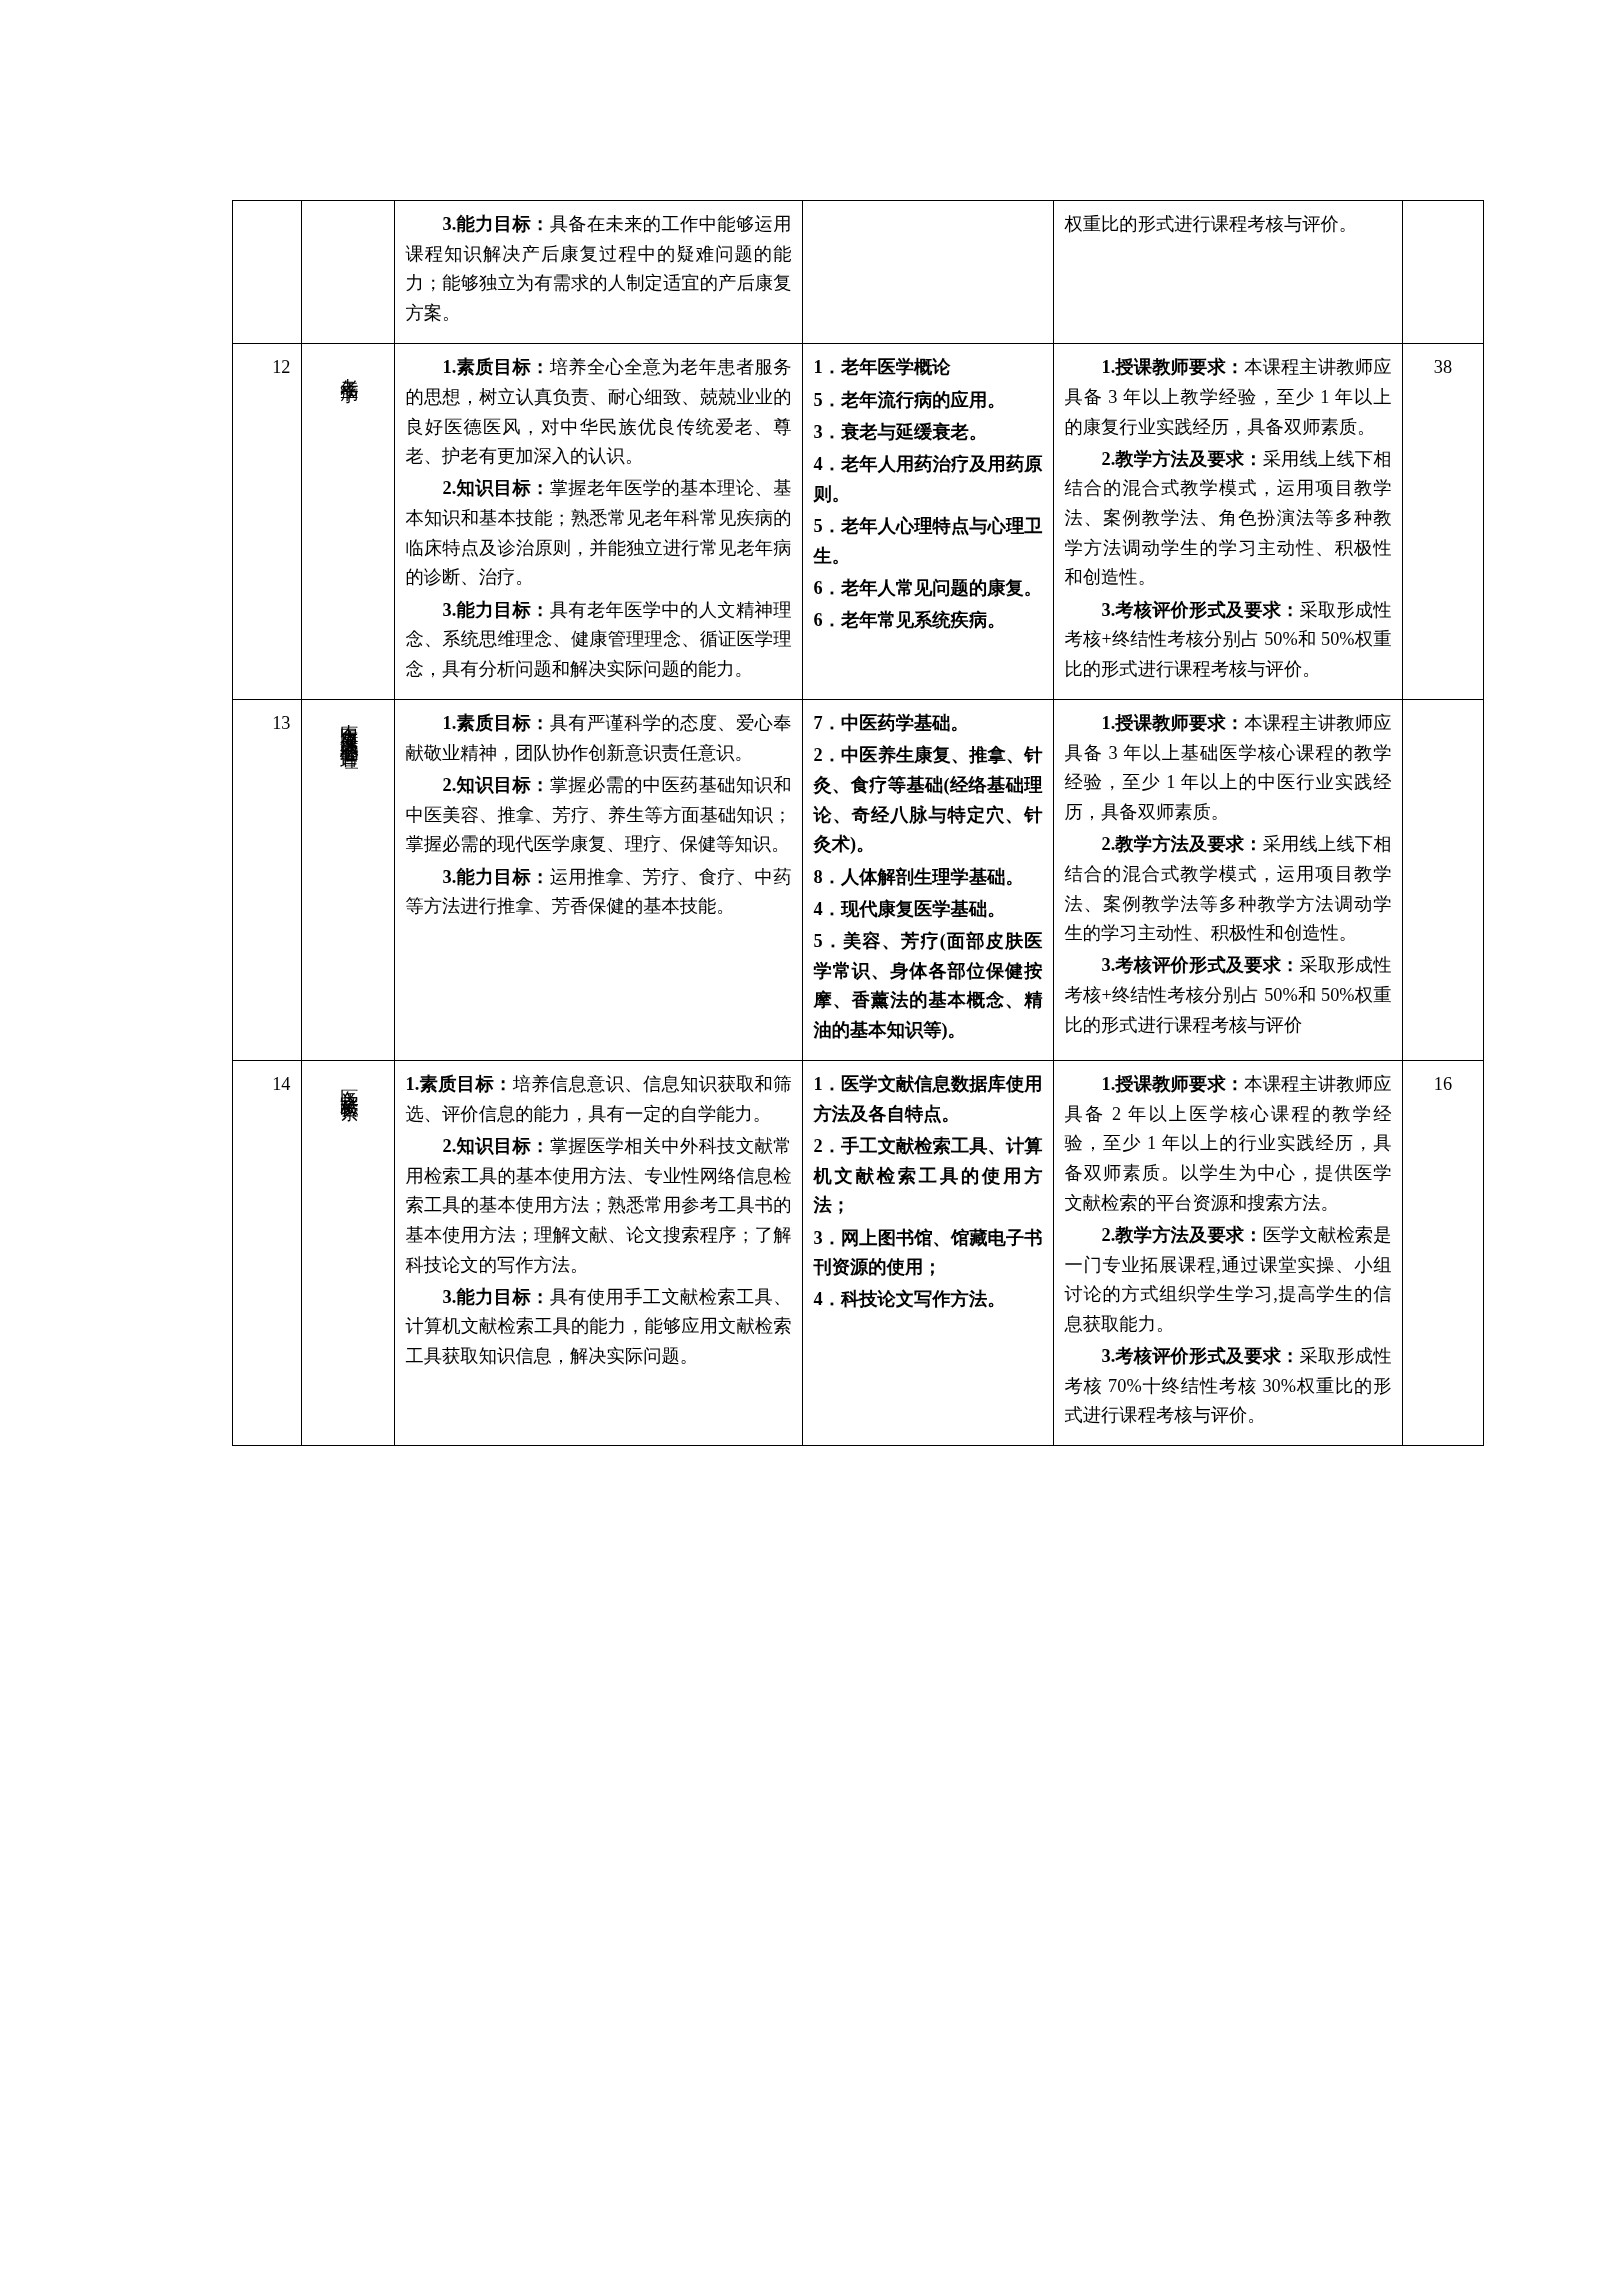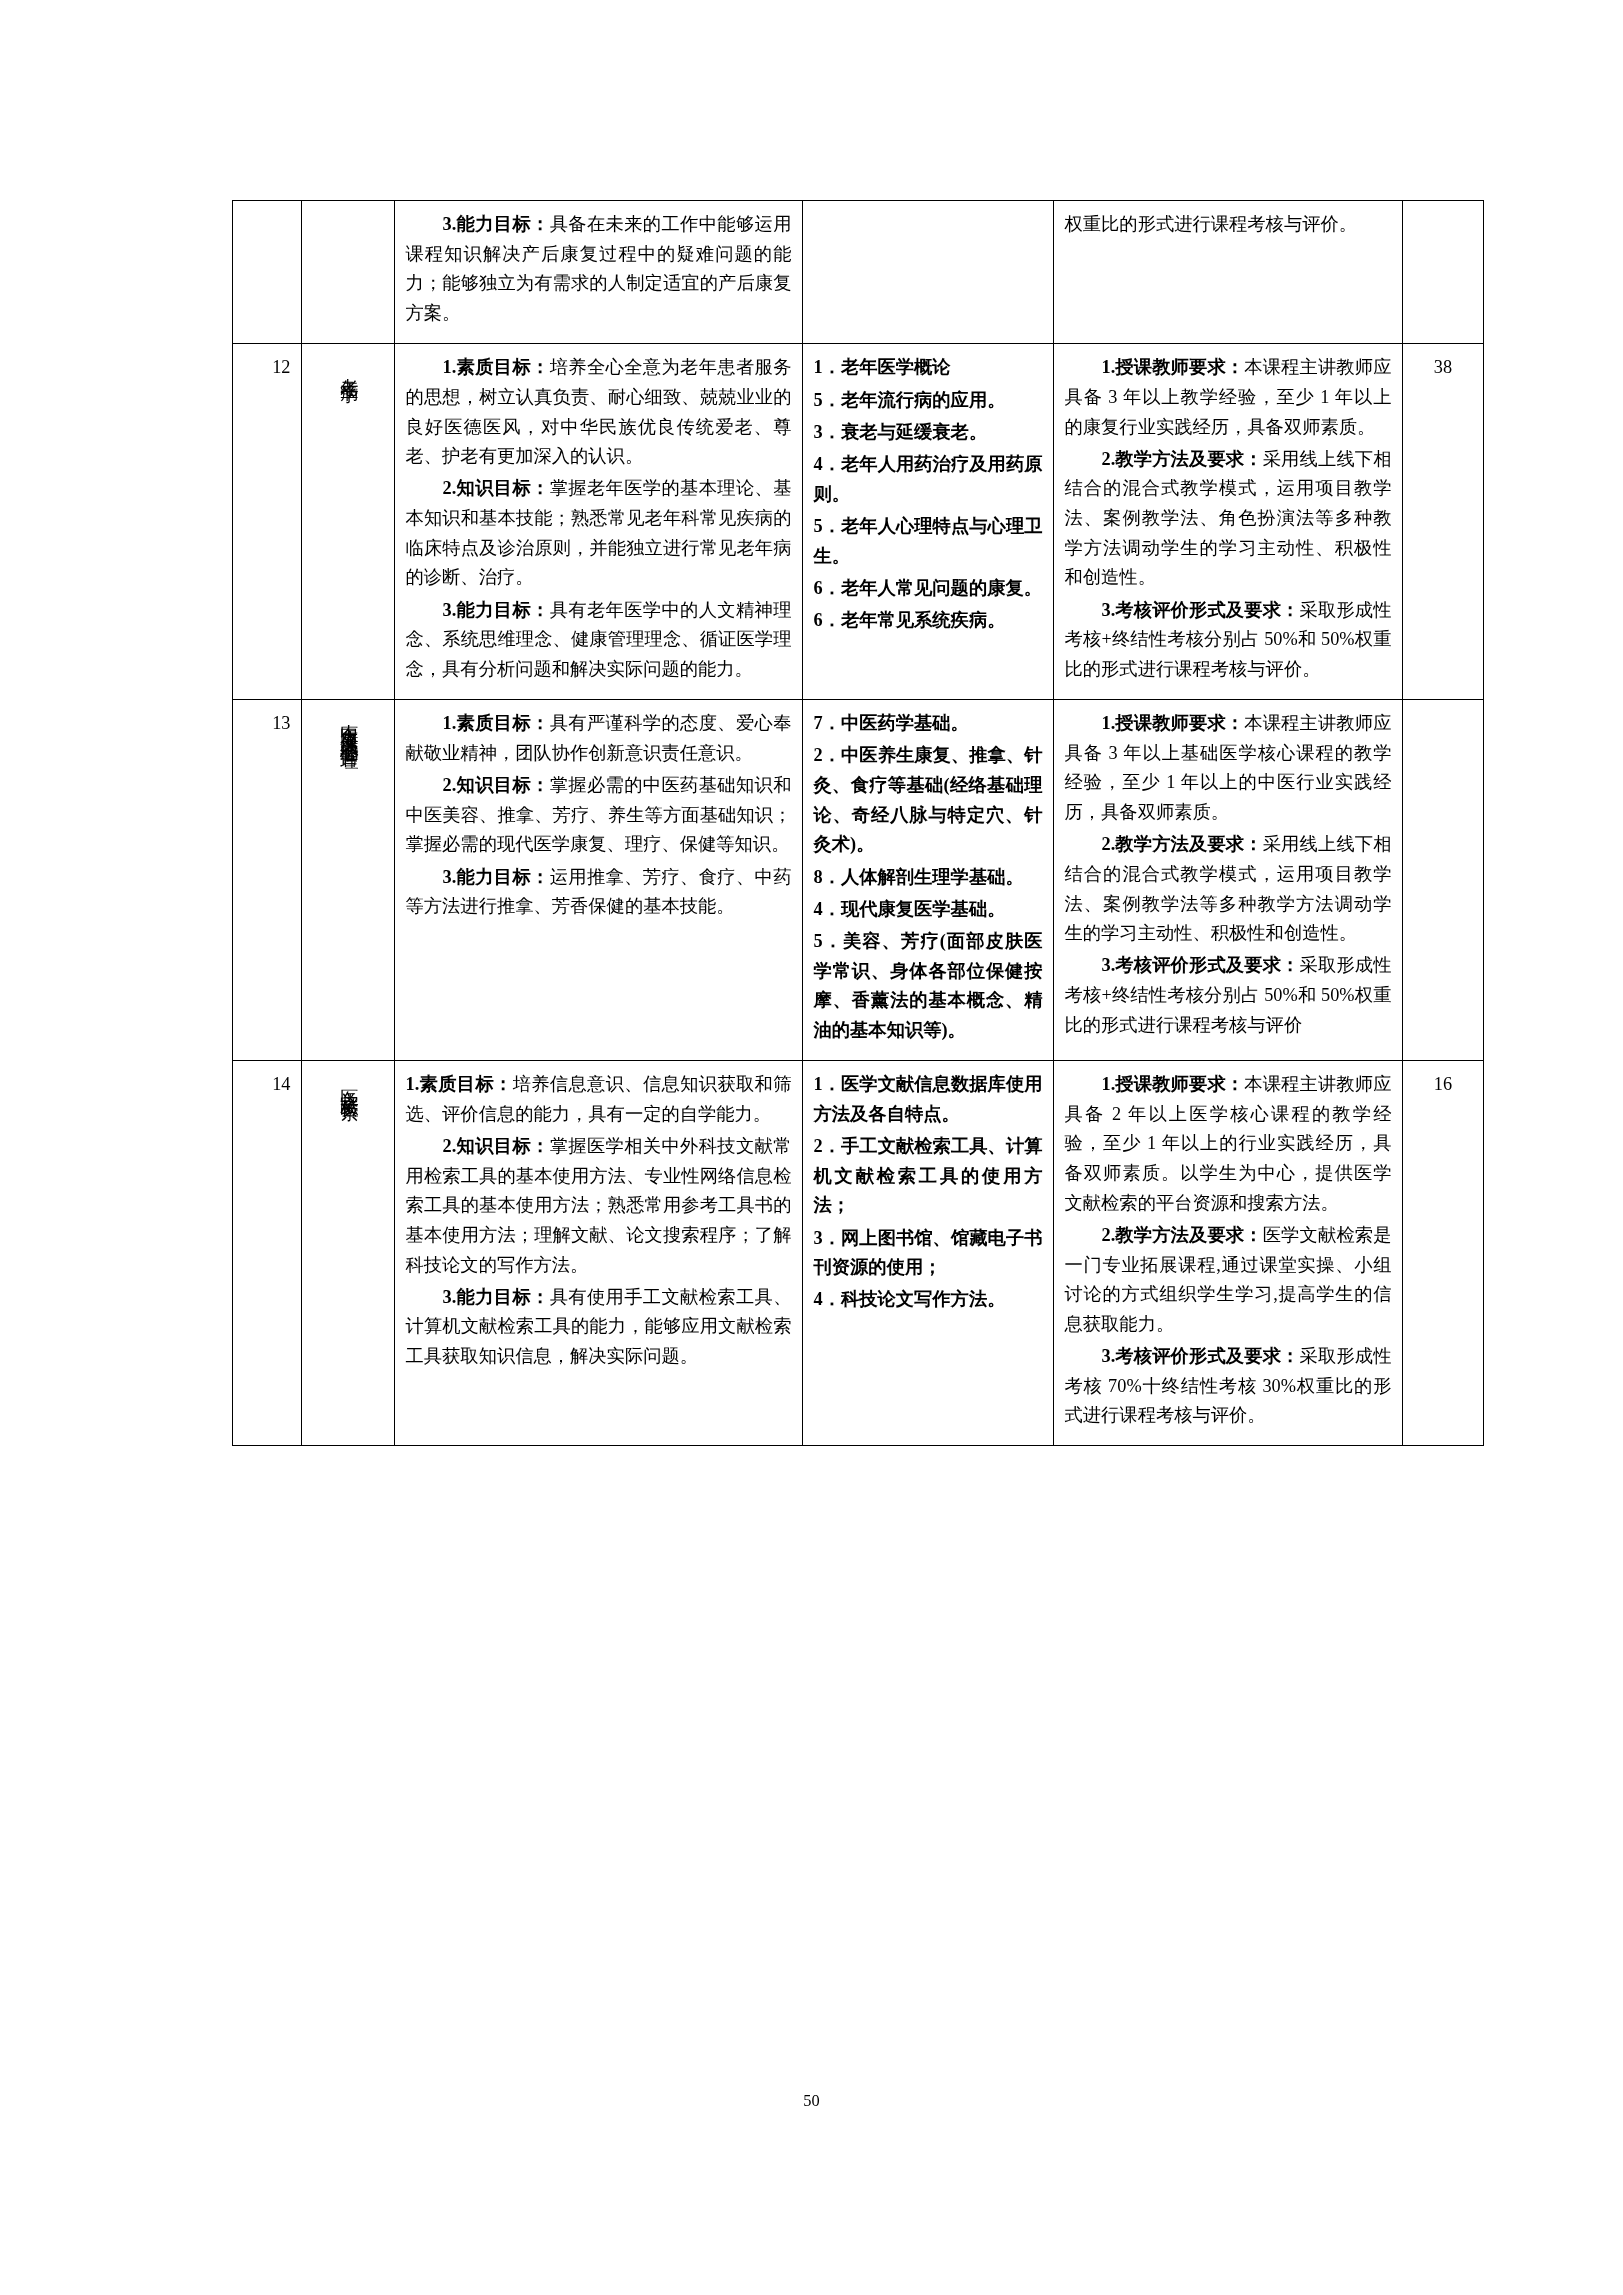--- a/index.html
+++ b/index.html
@@ -176,16 +176,15 @@
         <p class="para"><b>1.授课教师要求：</b>本课程主讲教师应具备 2 年以上医学核心课程的教学经验，至少 1 年以上的行业实践经历，具备双师素质。以学生为中心，提供医学文献检索的平台资源和搜索方法。</p>
         <p class="para"><b>2.教学方法及要求：</b>医学文献检索是一门专业拓展课程,通过课堂实操、小组讨论的方式组织学生学习,提高学生的信息获取能力。</p>
         <p class="para"><b>3.考核评价形式及要求：</b>采取形成性考核 70%十终结性考核 30%权重比的形式进行课程考核与评价。</p>
       </td>
       <td class="col-hours">16</td>
     </tr>
 
   </tbody>
     </table>
 
-  <div class="page-number">50</div>
 
 </div>
 
 
 </body></html>

